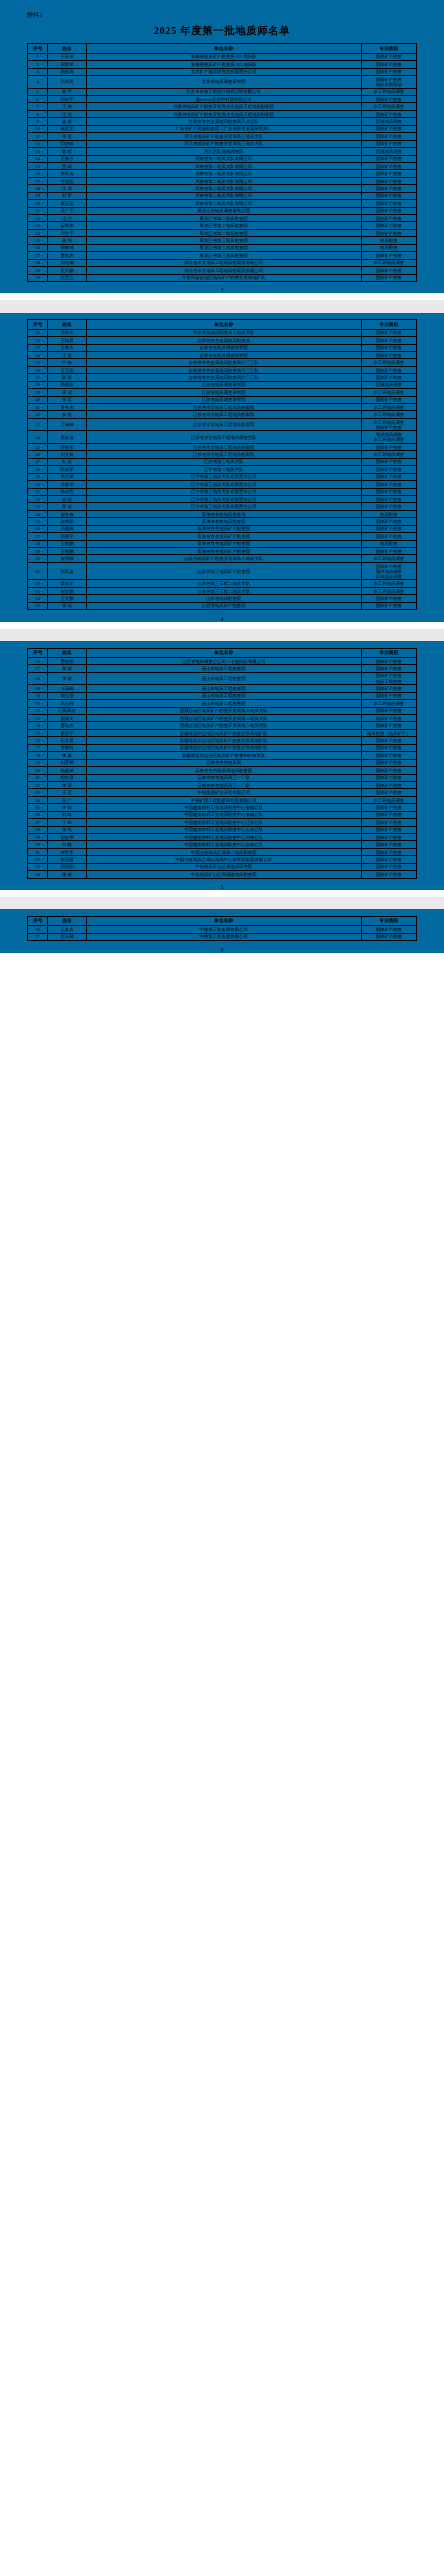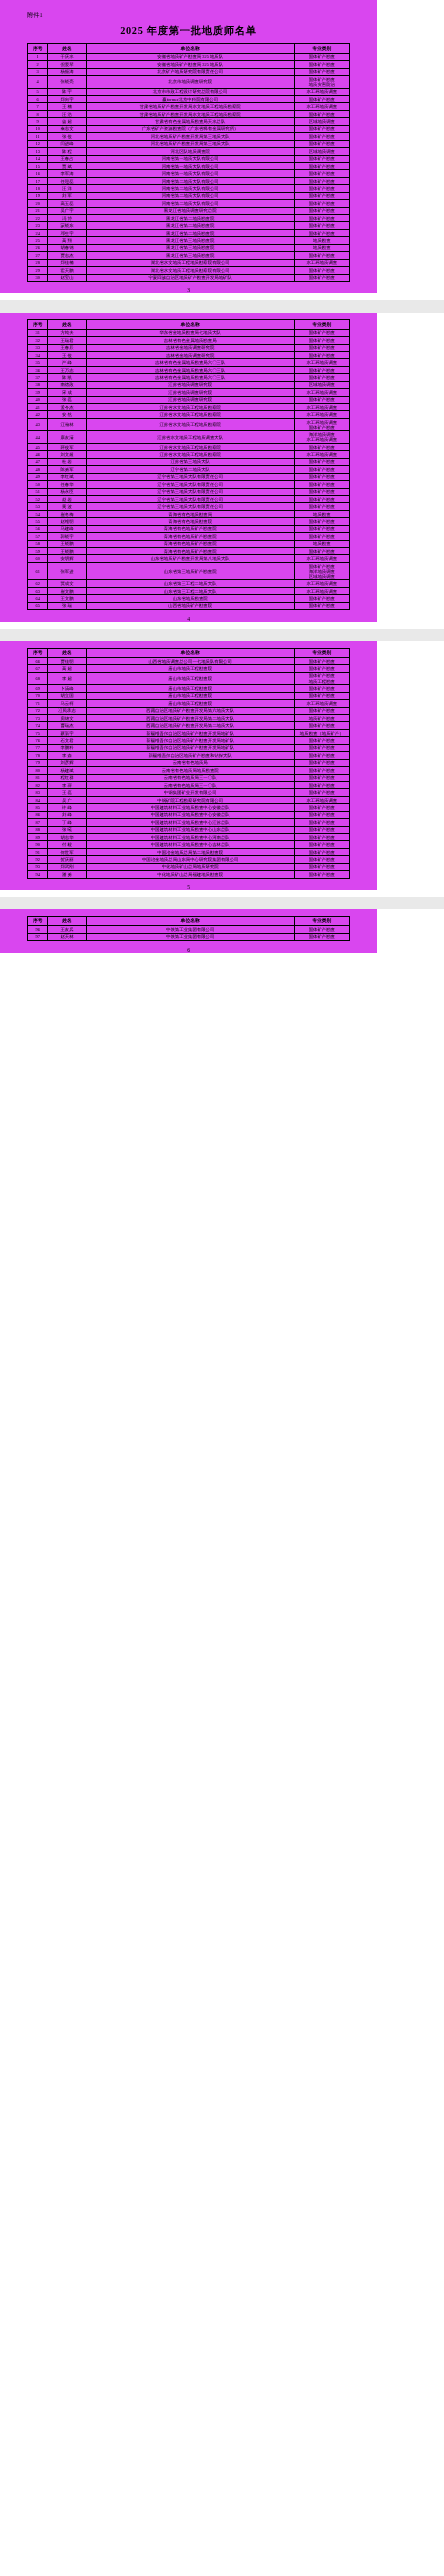--- a/index.html
+++ b/index.html
@@ -1,23 +1,23 @@
 <!DOCTYPE html>
 <html style="font-size:11px"><head>
 <meta charset="utf-8">
 <style>
   html,body{margin:0;padding:0;background:#fff;}
   body{
     font-family:"Liberation Serif", serif;
     width:444px;
   }
   .page{
-    width:377px;
+    width:444px;
     position:relative;
-    background:#d946ef;
+    background:#0369a1;
     box-sizing:border-box;
     padding:6.8px 27px 0 27px;
   }
   .page-sep{
     width:444px;
     height:12.3px;
     background:#e9e9e9;
   }
   .attach{
     font-size:6.2px;

